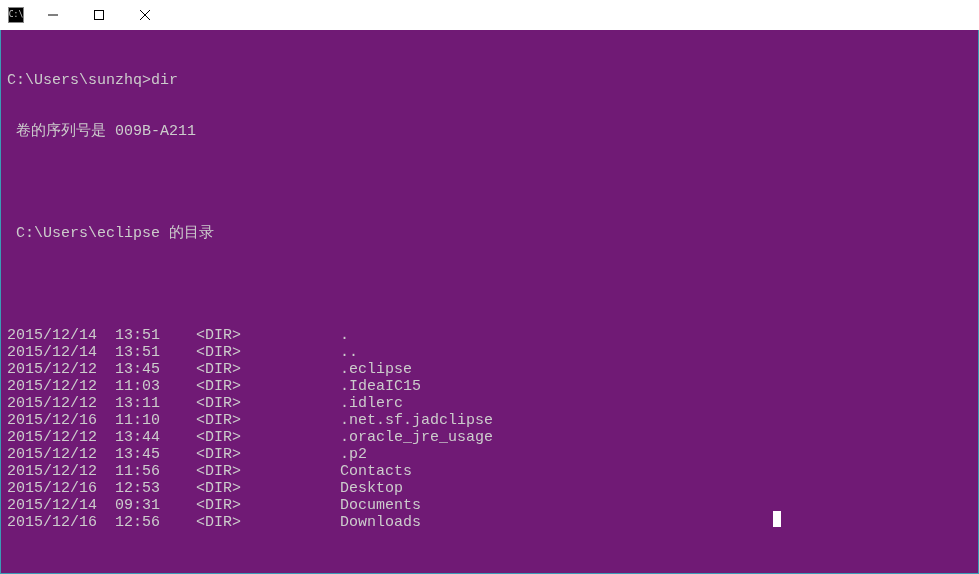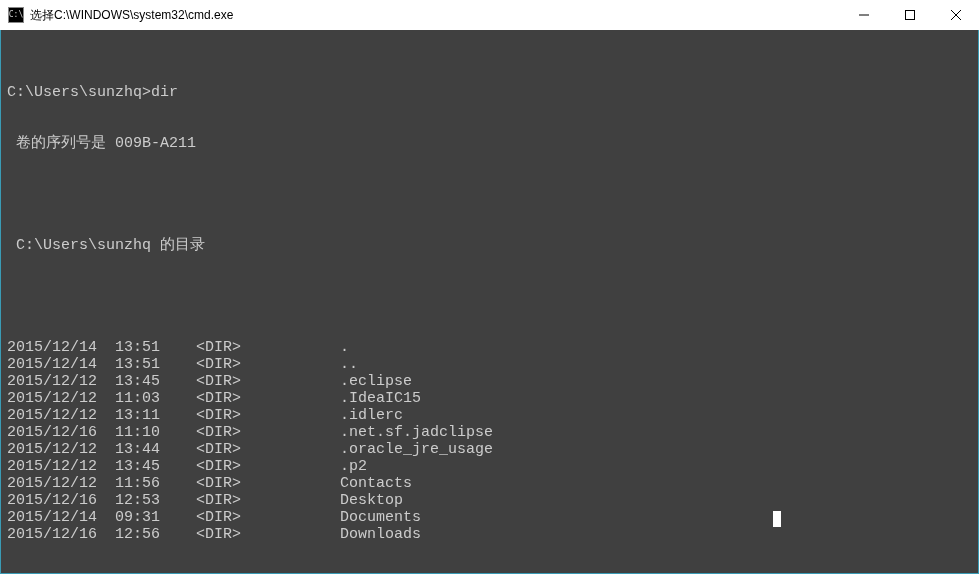--- a/index.html
+++ b/index.html
@@ -45,24 +45,24 @@
       height: 100%;
       display: flex;
       align-items: center;
       justify-content: center;
       font-size: 10px;
       color: #000;
     }
     .ctrl-btn svg { width: 10px; height: 10px; }
     .terminal {
       height: calc(574px - 30px);
-      background: #404040;
+      background: #701a75;
       border: 1px solid #3a9bb5;
       border-top: none;
-      padding: 20px 0 0 6px;
+      padding: 8px 0 0 6px;
       font-family: "NSimSun", "SimSun", Consolas, "Courier New", monospace;
       font-size: 15px;
       line-height: 17px;
       color: #cccccc;
       white-space: pre;
       overflow: hidden;
       position: relative;
     }
     .prompt-line { display: block; }
     .cursor {
@@ -72,21 +72,20 @@
       width: 8px;
       height: 16px;
       background: #fff;
     }
   </style>
 </head>
 <body>
 
 <div class="titlebar">
   <div class="titlebar-icon">C:\</div>
-  <div class="titlebar-text">选择C:\WINDOWS\system32\cmd.exe</div>
   <div class="window-controls">
     <div class="ctrl-btn">
       <svg viewBox="0 0 10 10">
           <line x1="0" y1="5" x2="10" y2="5" stroke="#000" stroke-width="1"></line>
         </svg>
     </div>
     <div class="ctrl-btn">
       <svg viewBox="0 0 10 10">
           <rect x="0.5" y="0.5" width="9" height="9" fill="none" stroke="#000" stroke-width="1"></rect>
         </svg>
@@ -97,21 +96,21 @@
           <line x1="10" y1="0" x2="0" y2="10" stroke="#000" stroke-width="1"></line>
         </svg>
     </div>
   </div>
 </div>
 
 <div class="terminal">
   <span class="prompt-line"><span>C:\Users\sunzhq&gt;</span><span>dir</span></span>
   <span class="prompt-line"> 卷的序列号是 009B-A211</span>
   <span class="prompt-line"> </span>
-  <span class="prompt-line"> C:\Users\sunzhq 的目录</span>
+  <span class="prompt-line"> C:\Users\eclipse 的目录</span>
   <span class="prompt-line"> </span>
   <div id="entries"><span class="prompt-line">2015/12/14  13:51    &lt;DIR&gt;           .</span><span class="prompt-line">2015/12/14  13:51    &lt;DIR&gt;           ..</span><span class="prompt-line">2015/12/12  13:45    &lt;DIR&gt;           .eclipse</span><span class="prompt-line">2015/12/12  11:03    &lt;DIR&gt;           .IdeaIC15</span><span class="prompt-line">2015/12/12  13:11    &lt;DIR&gt;           .idlerc</span><span class="prompt-line">2015/12/16  11:10    &lt;DIR&gt;           .net.sf.jadclipse</span><span class="prompt-line">2015/12/12  13:44    &lt;DIR&gt;           .oracle_jre_usage</span><span class="prompt-line">2015/12/12  13:45    &lt;DIR&gt;           .p2</span><span class="prompt-line">2015/12/12  11:56    &lt;DIR&gt;           Contacts</span><span class="prompt-line">2015/12/16  12:53    &lt;DIR&gt;           Desktop</span><span class="prompt-line">2015/12/14  09:31    &lt;DIR&gt;           Documents</span><span class="prompt-line">2015/12/16  12:56    &lt;DIR&gt;           Downloads</span></div>
   
   
   
   
   <div class="cursor"></div>
 </div>
 
 </body></html>

